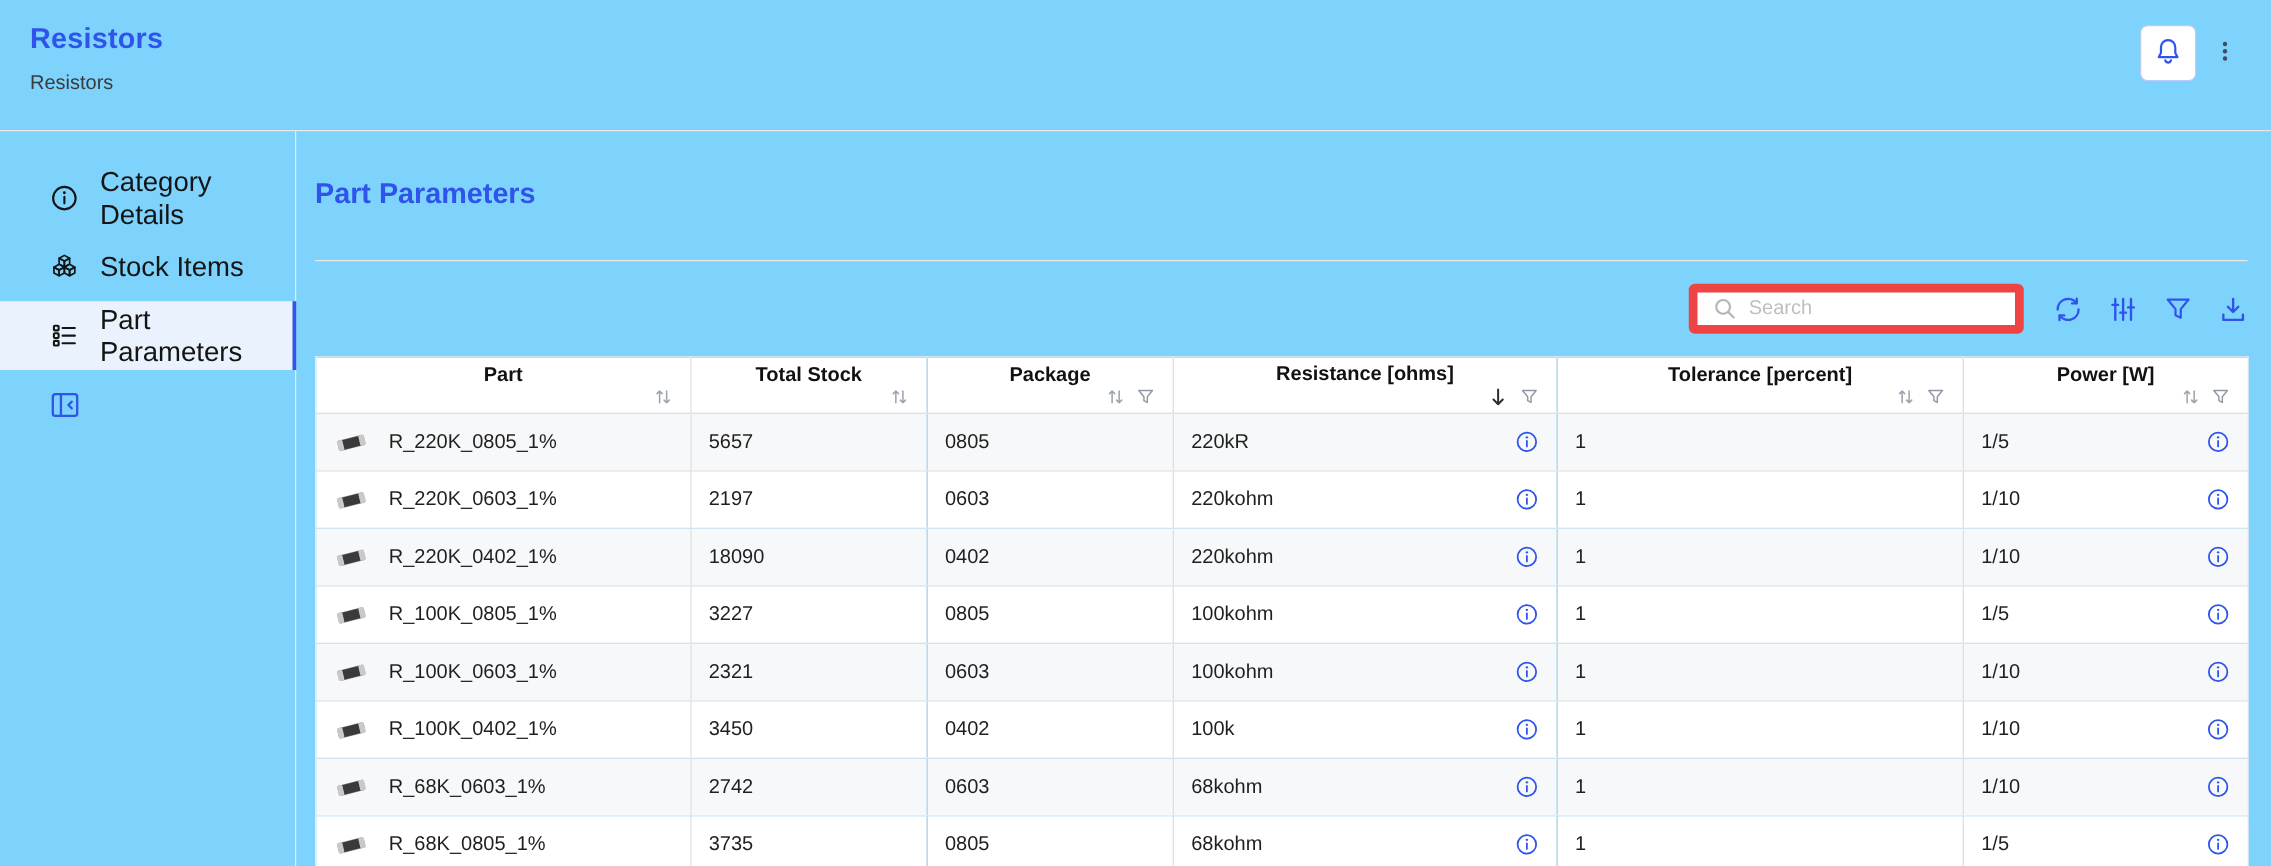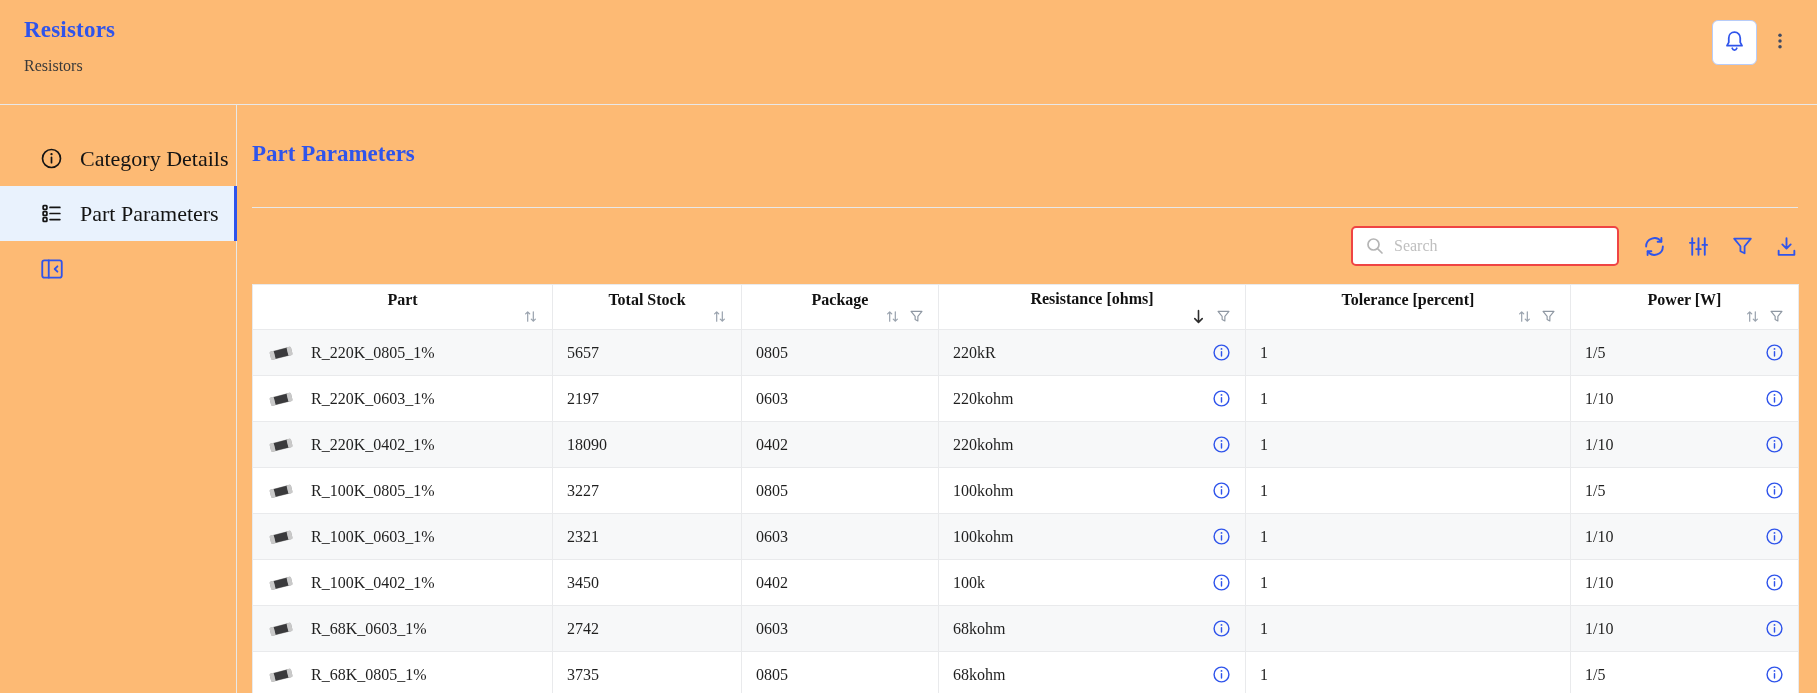--- a/index.html
+++ b/index.html
@@ -1,21 +1,21 @@
 <!DOCTYPE html>
 <html style="--accent: #2f54eb; --selected-bg: #e9f2fd;"><head>
 <meta charset="utf-8">
 <style>
   * { margin: 0; padding: 0; box-sizing: border-box; }
   html, body { background: #fff; }
   :root { --accent: #2f54eb; --selected-bg: #e9f2fd; }
   .page {
     position: relative; width: 1817px; height: 693px; overflow: hidden;
-    background: #fdba74; color: #1f1f1f;
-    font-family: Liberation Serif, serif;
+    background: #7dd3fc; color: #1f1f1f;
+    font-family: Liberation Sans, sans-serif;
   }
 
   
   .topbar { height: 105px; padding: 17px 26px 0 24px; display: flex; justify-content: space-between; border-bottom: 1px solid #e8e8e8; }
   .page-title { color: var(--accent); font-size: 23px; font-weight: 700; letter-spacing: 0.2px; }
   .breadcrumb { margin-top: 14px; font-size: 16px; color: #3a3a3a; cursor: pointer; width: max-content; }
   .topbar-actions { display: flex; align-items: flex-start; gap: 12px; padding-top: 3px; }
   .bell-btn { width: 45px; height: 45px; border: 1px solid #b7ccf9; border-radius: 6px; background: #fff; color: var(--accent); display: flex; align-items: center; justify-content: center; cursor: pointer; }
   .bell-btn svg { width: 25px; height: 25px; }
   .kebab-btn { width: 22px; height: 45px; background: none; border: none; color: #3f4a63; display: flex; align-items: center; justify-content: center; cursor: pointer; }
@@ -31,21 +31,21 @@
   .side-item.selected::after { content: ""; position: absolute; right: -1px; top: 0; bottom: 0; width: 3px; background: var(--accent); }
   .collapse-btn { margin: 15px 0 0 38px; width: 28px; height: 28px; background: none; border: none; color: var(--accent); cursor: pointer; padding: 0; }
   .collapse-btn svg { width: 26px; height: 26px; }
 
   .main { flex: 1; padding: 0 19px 0 15px; min-width: 0; }
   .section-title { margin-top: 36px; color: var(--accent); font-size: 23px; font-weight: 700; }
   .section-divider { margin-top: 40px; border: none; border-top: 1px solid #e8e8e8; }
 
   
   .toolbar { margin-top: 18px; display: flex; justify-content: flex-end; align-items: center; gap: 21px; }
-  .search-box { display: flex; align-items: center; width: 268px; height: 40px; border: 2px solid #ef4444; border-radius: 5px; padding: 0 12px; gap: 9px; margin-right: 3px; background: #fff; }
+  .search-box { display: flex; align-items: center; width: 268px; height: 40px; border: 7px solid #ef4444; border-radius: 5px; padding: 0 12px; gap: 9px; margin-right: 3px; background: #fff; }
   .search-box .search-ic { width: 20px; height: 20px; color: #b5b5b5; display: flex; flex: none; }
   .search-box .search-ic svg { width: 100%; height: 100%; }
   .search-box input { border: none; outline: none; flex: 1; min-width: 0; font-size: 16px; font-family: inherit; color: #333; background: transparent; }
   .search-box input::placeholder { color: #bfbfbf; }
   .tool-btn { background: none; border: none; color: var(--accent); width: 23px; height: 23px; padding: 0; cursor: pointer; }
   .tool-btn span { display: flex; width: 100%; height: 100%; }
   .tool-btn svg { width: 100%; height: 100%; }
 
   
   .grid-table { margin-top: 18px; width: 1546px; border-collapse: collapse; table-layout: fixed; font-size: 16px; }
@@ -97,20 +97,36 @@
       <div id="sidebar-items">
           <div class="side-item">
             <span class="side-icon">
               <svg viewBox="0 0 22 22" fill="none" stroke="currentColor" stroke-width="1.6">
                 <circle cx="11" cy="11" r="8.6"></circle>
                 <path d="M11 10v5" stroke-linecap="round"></path>
                 <circle cx="11" cy="6.9" r="1.1" fill="currentColor" stroke="none"></circle>
               </svg>
             </span>
             <span class="side-label">Category Details</span>
+          </div>
+          <div class="side-item">
+            <span class="side-icon">
+              <svg viewBox="0 0 22 22" fill="none" stroke="currentColor" stroke-width="1.3" stroke-linejoin="round">
+                <path d="M11 2.2l4 2.2-4 2.2-4-2.2z"></path>
+                <path d="M7 4.4v4.4l4 2.2V6.6z"></path>
+                <path d="M15 4.4v4.4l-4 2.2V6.6z"></path>
+                <path d="M7 9l4 2.2-4 2.2-4-2.2z"></path>
+                <path d="M3 11.2v4.4L7 17.8v-4.4z"></path>
+                <path d="M11 11.2v4.4L7 17.8v-4.4z"></path>
+                <path d="M15 9l4 2.2-4 2.2-4-2.2z"></path>
+                <path d="M11 11.2v4.4l4 2.2v-4.4z"></path>
+                <path d="M19 11.2v4.4l-4 2.2v-4.4z"></path>
+              </svg>
+            </span>
+            <span class="side-label">Stock Items</span>
           </div>
           <div class="side-item selected">
             <span class="side-icon">
               <svg viewBox="0 0 22 22" fill="none" stroke="currentColor" stroke-width="1.6" stroke-linecap="round">
                 <rect x="3" y="3.4" width="3.6" height="3.6" rx="0.7"></rect>
                 <path d="M9.6 5.2H19"></path>
                 <rect x="3" y="9.2" width="3.6" height="3.6" rx="0.7"></rect>
                 <path d="M9.6 11H19"></path>
                 <rect x="3" y="15" width="3.6" height="3.6" rx="0.7"></rect>
                 <path d="M9.6 16.8H19"></path>

